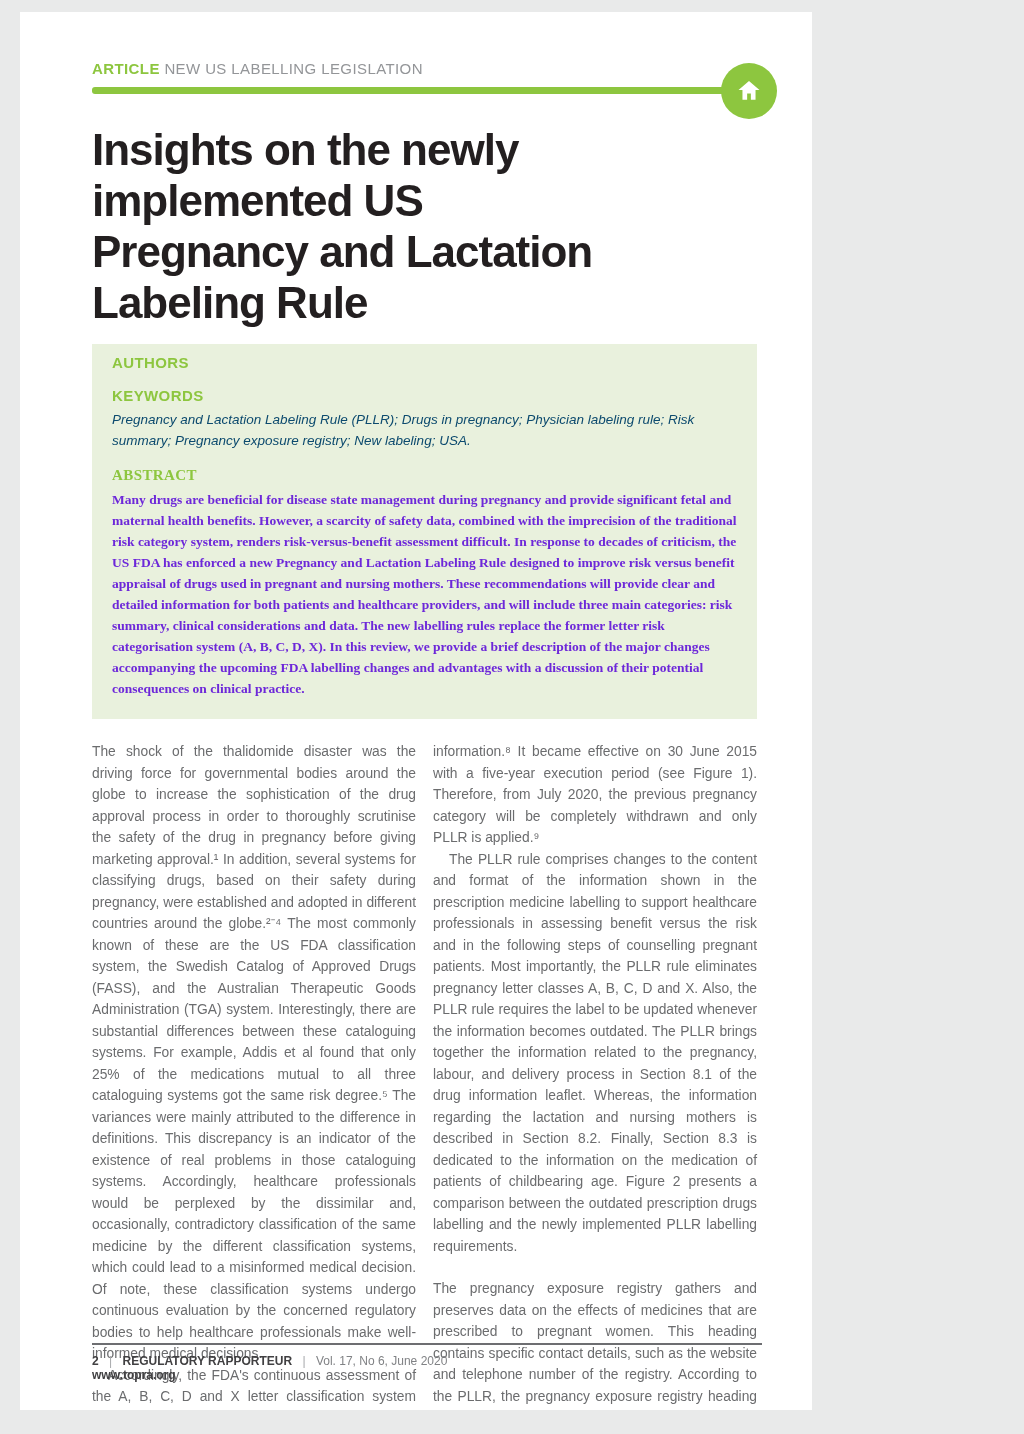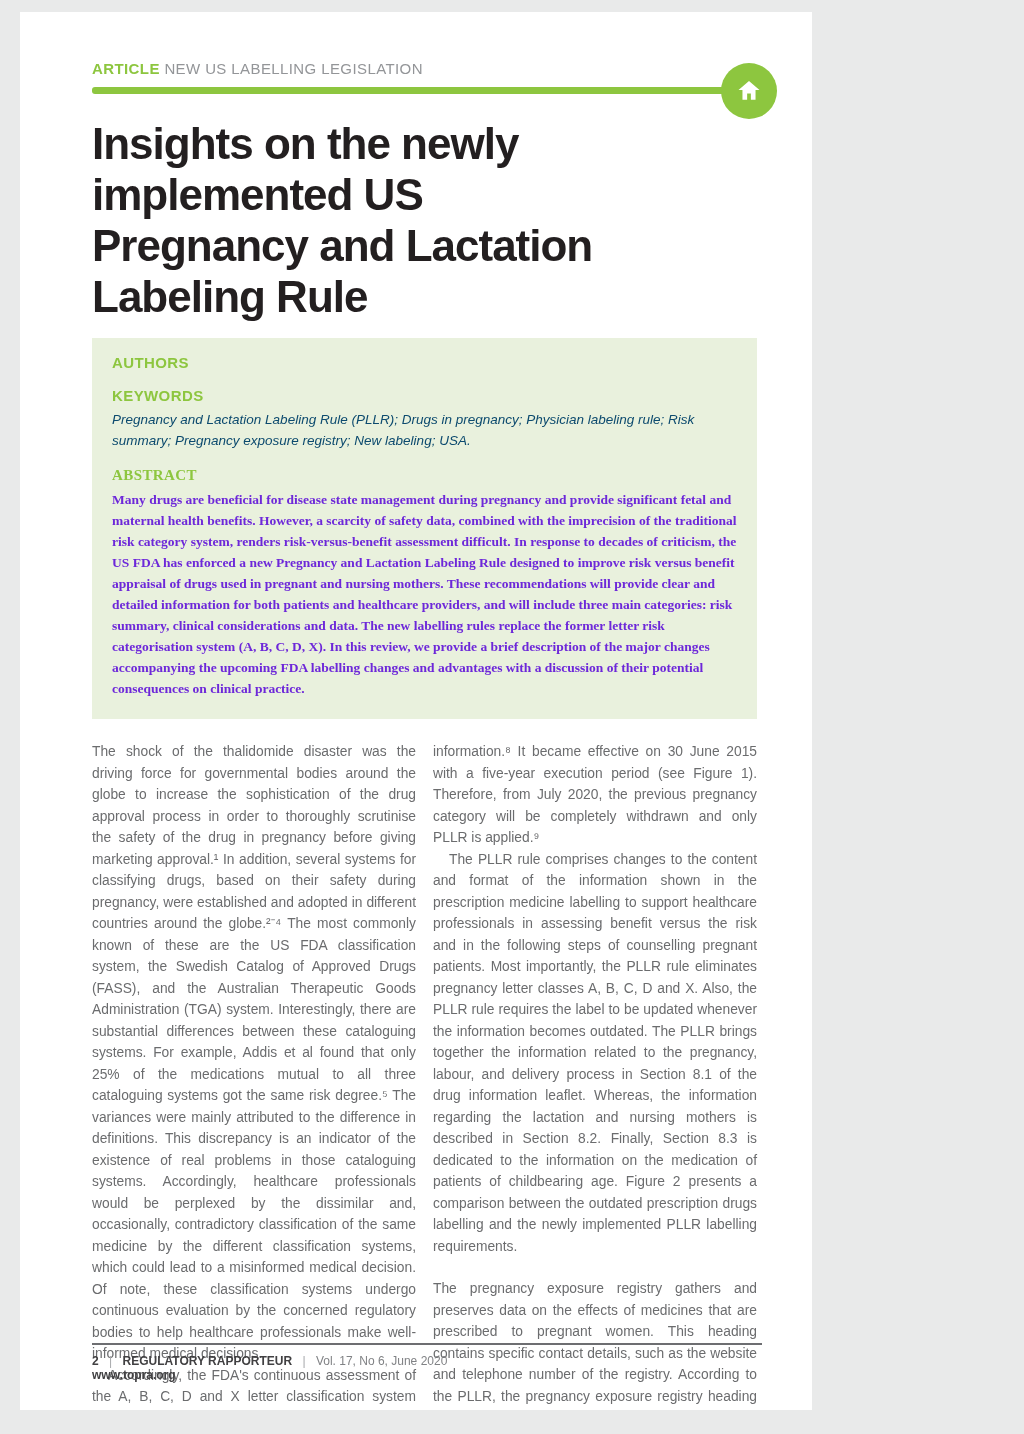--- a/index.html
+++ b/index.html
@@ -35,34 +35,34 @@
     position: absolute; right: -20px; top: -24px;
     width: 56px; height: 56px; border-radius: 50%;
     background: #8dc63f;
     display: flex; align-items: center; justify-content: center;
     cursor: pointer;
   }
   .home-circle svg { width: 28px; height: 28px; display: block; }
 
   
   .page-title {
-    margin-top: 24px;
+    margin-top: 30px;
     font-size: 44px;
     font-weight: bold;
     color: #231f20;
     letter-spacing: -1px;
     line-height: 1.16;
   }
   .page-title span { display: block; }
 
   
   .info-box {
     margin-top: 16px;
     background: #e9f1dd;
-    padding: 16px 20px 20px 20px;
+    padding: 10px 20px 20px 20px;
   }
   .info-section { margin-bottom: 16px; }
   .info-section:last-child { margin-bottom: 0; font-family: Liberation Serif, serif; }
   .info-heading {
     color: #8dc63f; font-weight: bold; font-size: 15px;
     letter-spacing: 0.4px; margin-bottom: 5px;
   }
   .authors-line { font-size: 13.5px; color: #414042; line-height: 20px; }
   .authors-line .author-name { font-weight: bold; }
   .keywords-text {

